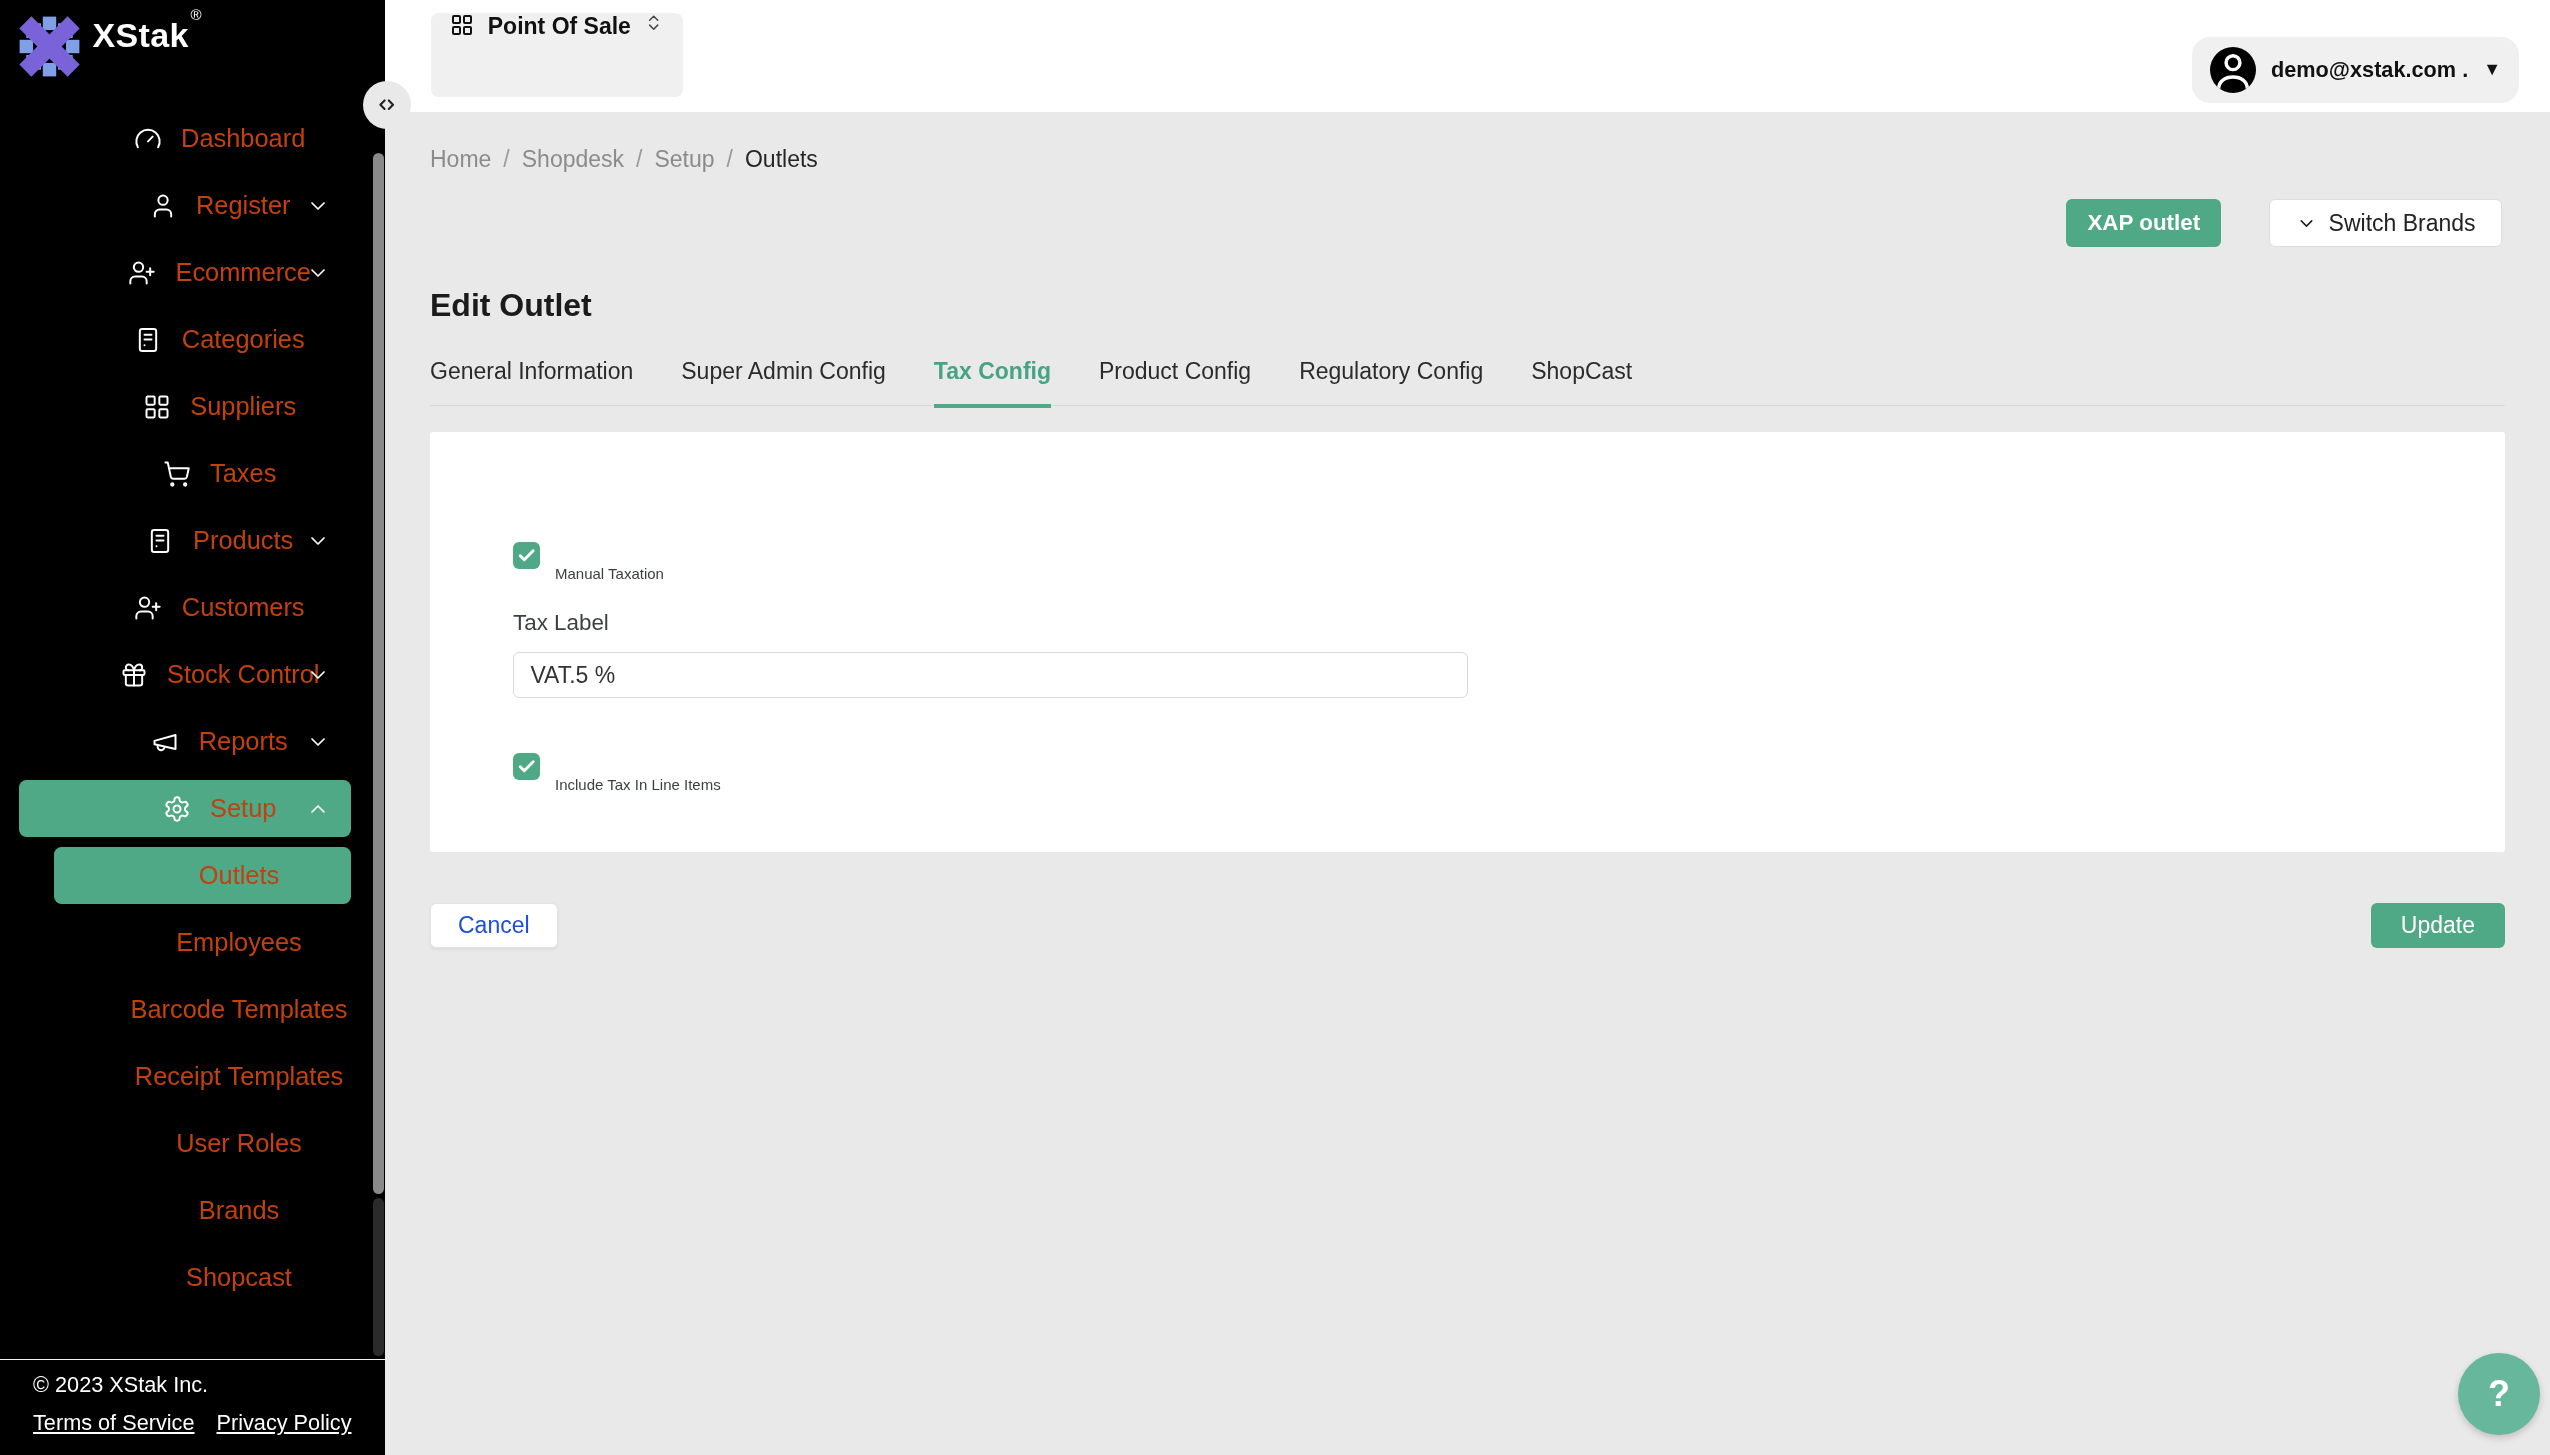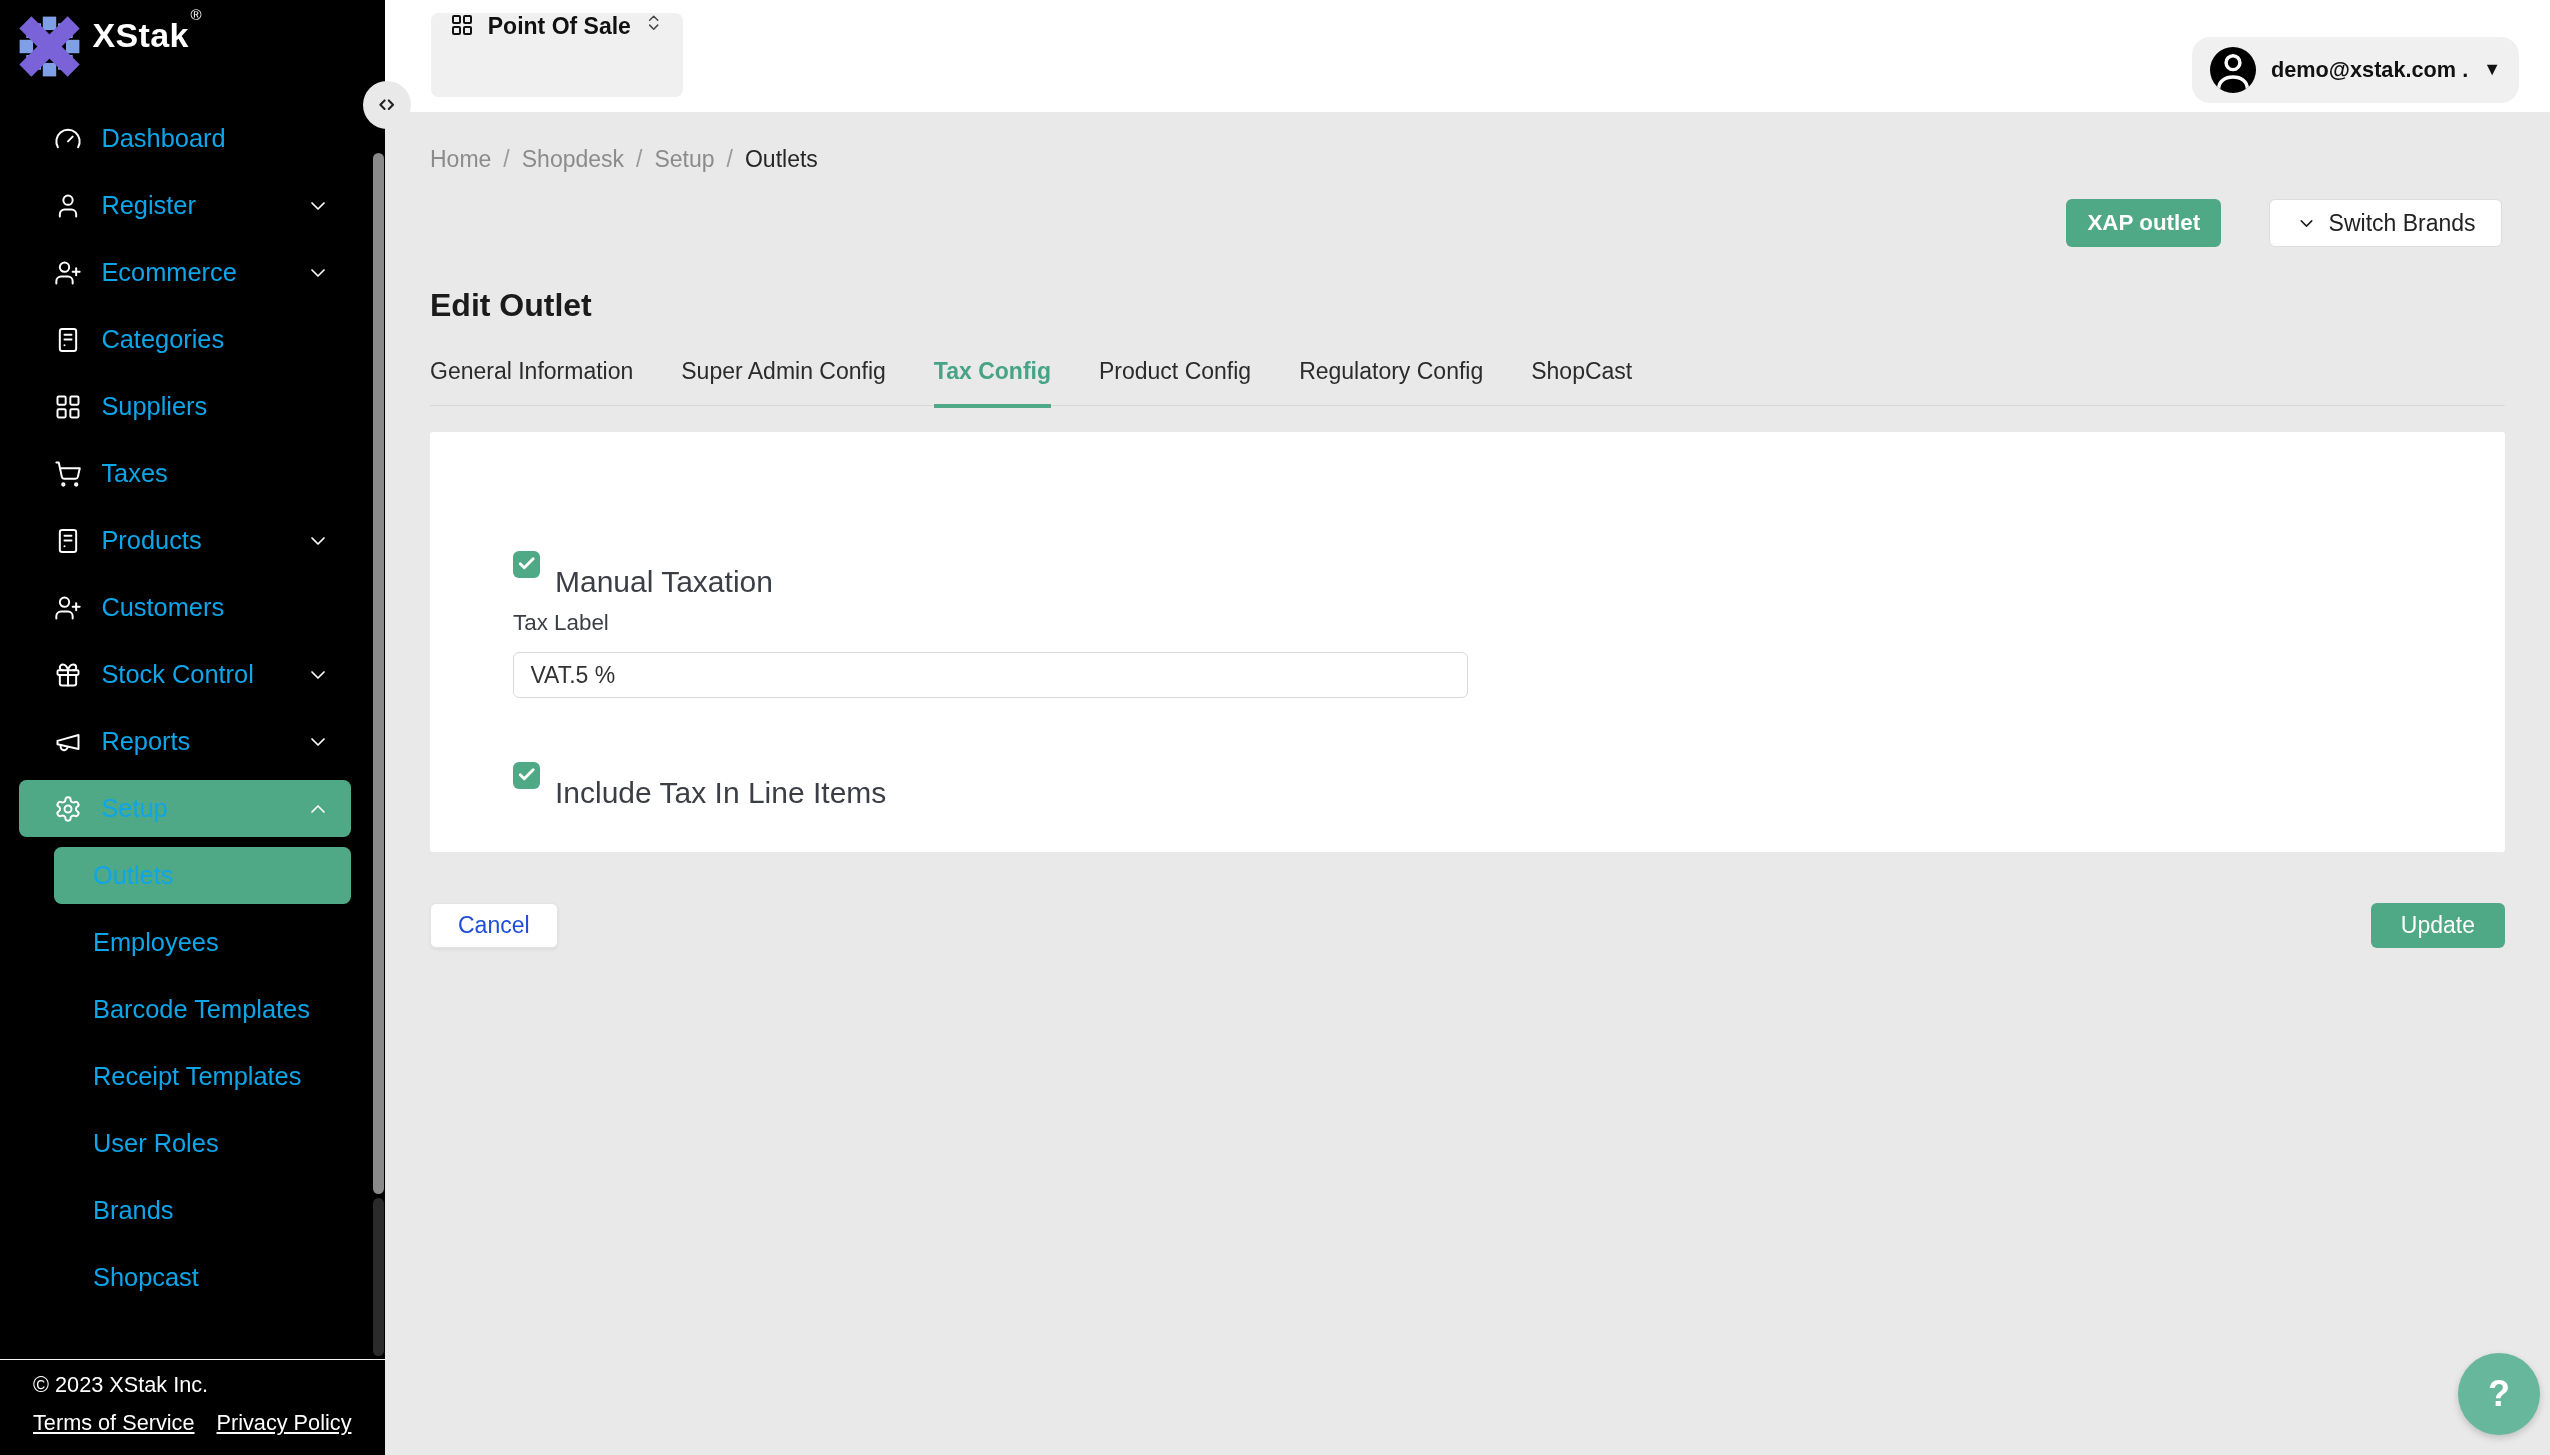--- a/index.html
+++ b/index.html
@@ -6,21 +6,21 @@
   .app{position:relative;width:2550px;height:1456px;background:#e9e9e9;overflow:hidden;
        font-family:"Liberation Sans","DejaVu Sans",sans-serif;color:#1f1f1f;}
 
   
   .sidebar{position:absolute;left:0;top:0;width:385px;height:1456px;background:#000;z-index:3;}
   .logo-row{position:absolute;left:19.4px;top:16.4px;display:flex;gap:12px;}
   .logo-text{color:#fff;font-size:34px;font-weight:700;letter-spacing:0.4px;}
   .logo-reg{color:#fff;font-size:15px;vertical-align:top;position:relative;top:-10.5px;left:1.5px;}
   .nav{position:absolute;left:0;top:105px;width:385px;}
   .nav-item{position:relative;height:67px;display:flex;align-items:center;padding-left:54px;
-            box-sizing:border-box;color:#0ea5e9;cursor:pointer;}
+            box-sizing:border-box;color:#c2410c;cursor:pointer;justify-content:center;}
   .nav-item .nicon{width:28px;height:28px;margin-right:19.4px;flex:0 0 auto;position:relative;z-index:1;}
   .nav-label{font-size:25.4px;position:relative;z-index:1;}
   .nav-chev{position:absolute;right:55px;width:24px;height:24px;z-index:1;}
   .active-bg{position:absolute;left:19.4px;right:34px;top:5.2px;bottom:5.2px;background:#4fa986;border-radius:7.5px;z-index:0;}
   .sub-active-bg{position:absolute;left:54px;right:34px;top:5.2px;bottom:5.2px;background:#4fa986;border-radius:7.5px;z-index:0;}
   .nav-sub{padding-left:93px;}
   .sb-thumb{position:absolute;right:0.7px;width:11.2px;border-radius:6px;z-index:2;}
   .sb-thumb.gray{top:153px;height:1041px;background:#8a8a8a;}
   .sb-thumb.dark{top:1198px;height:158px;background:#2b2b2b;}
   .side-footer{position:absolute;left:0;bottom:0;width:385px;height:97px;background:#000;
@@ -56,21 +56,21 @@
               align-items:center;gap:12px;padding:0 25.4px;font-size:23px;color:#222;cursor:pointer;box-sizing:border-box;}
   .page-title{position:absolute;left:430px;top:287px;font-size:32px;font-weight:700;color:#1b1b1b;}
   .tabs{position:absolute;left:430px;right:45px;top:358px;display:flex;gap:48px;border-bottom:1.5px solid #d8d8d8;}
   .tab{font-size:23px;color:#2b2b2b;padding-bottom:19.4px;cursor:pointer;}
   .tab.active{color:#46a385;font-weight:700;border-bottom:4.5px solid #4fa986;margin-bottom:-3px;}
 
   .card{position:absolute;left:430px;right:45px;top:432px;height:420px;background:#fff;border-radius:3px;}
   .check-row{position:absolute;display:flex;align-items:center;gap:15px;}
   .checkbox{width:27px;height:27px;border-radius:6px;background:#4fa986;display:flex;align-items:center;
             justify-content:center;cursor:pointer;flex:0 0 auto;}
-  .check-label{font-size:30px;color:#3b3f45;margin-top:36px;}
+  .check-label{font-size:15px;color:#3b3f45;margin-top:36px;}
   .field-label{position:absolute;left:83px;top:178px;font-size:22.4px;color:#3b3f45;}
   .text-input{position:absolute;left:83px;top:220px;width:955px;height:46px;border:1.5px solid #d9d9d9;
               border-radius:6px;font-size:23px;color:#333;padding:0 0 0 16.4px;box-sizing:border-box;
               font-family:"Liberation Sans","DejaVu Sans",sans-serif;background:#fff;}
   .btn{position:absolute;top:903px;height:45px;border-radius:6px;font-size:23px;display:flex;
        align-items:center;cursor:pointer;box-sizing:border-box;}
   .btn-cancel{left:430px;background:#fff;border:0.7px solid #e3e3e3;color:#1d4ed8;padding:0 27px;
               box-shadow:0 1.5px 3px rgba(0,0,0,.06);}
   .btn-update{right:45px;background:#4fa986;color:#fff;padding:0 30px;}
   .help-fab{position:absolute;left:2458px;top:1353px;width:82px;height:82px;border-radius:50%;

